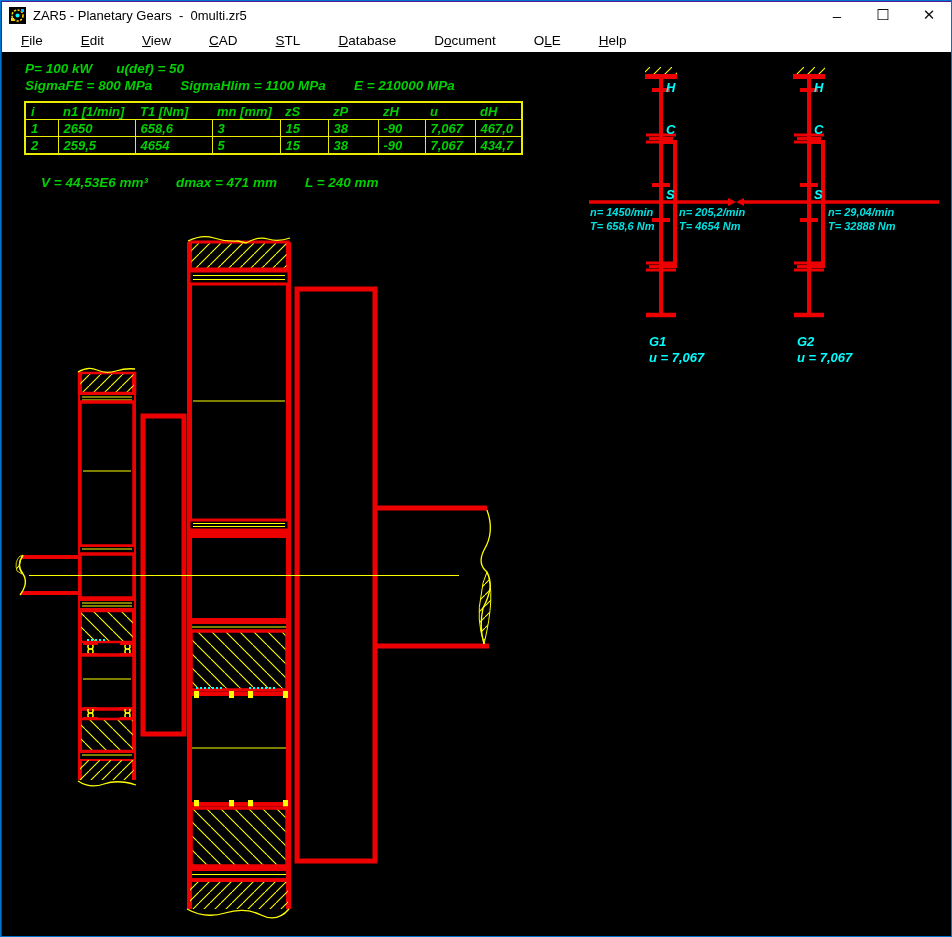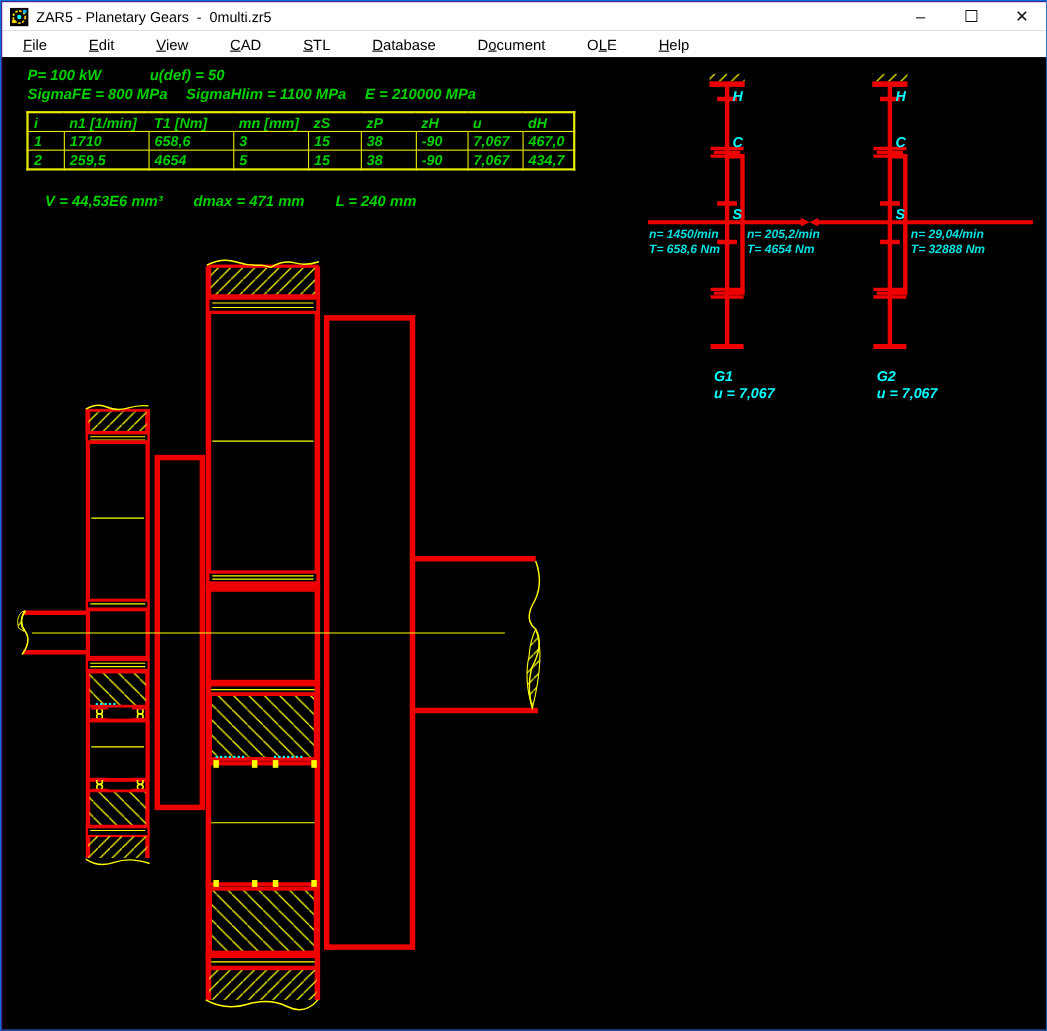--- a/index.html
+++ b/index.html
@@ -77,24 +77,24 @@
     <span class="menu-item"><span></span><span class="mkey">C</span><span>AD</span></span>
     <span class="menu-item"><span></span><span class="mkey">S</span><span>TL</span></span>
     <span class="menu-item"><span></span><span class="mkey">D</span><span>atabase</span></span>
     <span class="menu-item"><span>D</span><span class="mkey">o</span><span>cument</span></span>
     <span class="menu-item"><span>O</span><span class="mkey">L</span><span>E</span></span>
     <span class="menu-item"><span></span><span class="mkey">H</span><span>elp</span></span>
   </div>
 
   <div class="canvas">
 
-    <div class="gtext" style="left:23px;top:9px;gap:44px;">
+    <div class="gtext" style="left:23px;top:9px;gap:24px;">
       <span>P= 100 kW</span><span>u(def) = 50</span>
     </div>
-    <div class="gtext" style="left:23px;top:26px;gap:17px;">
+    <div class="gtext" style="left:23px;top:26px;gap:28px;">
       <span>SigmaFE = 800 MPa</span><span>SigmaHlim = 1100 MPa</span><span>E = 210000 MPa</span>
     </div>
 
     <table class="res">
       <colgroup>
         <col style="width:33px">
           <col style="width:77px">
           <col style="width:77px">
           <col style="width:68px">
         <col style="width:48px">
@@ -110,21 +110,21 @@
         <th>T1 [Nm]</th>
         <th>mn [mm]</th>
         <th>zS</th>
         <th>zP</th>
         <th>zH</th>
         <th>u</th>
         <th>dH</th>
       </tr>
       <tr>
         <td>1</td>
-        <td>1710</td>
+        <td>2650</td>
         <td>658,6</td>
         <td>3</td>
         <td>15</td>
         <td>38</td>
         <td>-90</td>
         <td>7,067</td>
         <td>467,0</td>
       </tr>
       <tr>
         <td>2</td>

